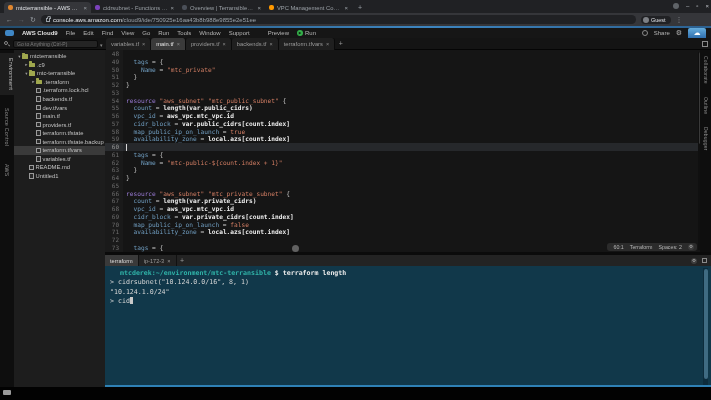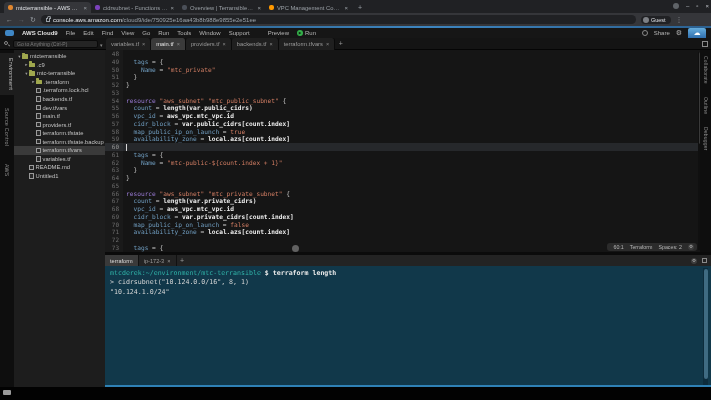--- a/index.html
+++ b/index.html
@@ -95,21 +95,21 @@
 
   
   #splitter { position:absolute; left:105px; top:252px; width:606px; height:3px; background:#0b0b0b; }
   #consolebar { position:absolute; left:105px; top:255px; width:606px; height:11px; background:#232323; display:flex; align-items:stretch; }
   .ctab { display:flex; align-items:center; gap:3px; padding:0 5px; font-size:5.6px; color:#9a9a9a; border-right:1px solid #111; white-space:nowrap; }
   .ctab.active { background:#3a3a3a; color:#dddddd; }
   #consolebar .right { margin-left:auto; display:flex; align-items:center; gap:5px; padding-right:4px; }
   .maxic { width:5px; height:5px; border:1px solid #8a8a8a; }
   #terminal { position:absolute; left:105px; top:266px; width:606px; height:121px; background:#11384a; border-bottom:2px solid #2f81b5; padding:3px 0 0 5px; overflow:hidden; }
   .tline { font-family:"DejaVu Sans Mono", monospace; font-size:6.6px; line-height:9.4px; white-space:pre; color:#d6d6d6; }
-  .t-prompt { color:#30b3a8; font-weight:normal; }
+  .t-prompt { color:#30b3a8; font-weight:bold;margin-left:10px; }
   .t-cmd { color:#eaeaea; font-weight:bold; }
   .t-plain { color:#d6d6d6; }
   .t-cursor { display:inline-block; width:3.5px; height:7px; background:#c9c9c9; vertical-align:-1px; }
   #tscroll { position:absolute; left:703px; top:268px; width:5px; height:117px; background:#0d2c3c; }
   #tscroll .thumb { position:absolute; left:0.5px; top:1px; width:4px; height:110px; background:#3f6b82; border-radius:2px; }
 
   
   #bottomstrip { position:absolute; left:0; top:387px; width:711px; height:13px; background:#020202; }
   .tray { position:absolute; left:3px; top:3px; width:8px; height:5px; background:#9a9a9a; border-radius:1px; }
 </style>
@@ -371,20 +371,21 @@
     <div class="plusbtn">+</div>
     <div class="right">
       <span class="sgear">⚙</span>
       <span class="maxic"></span>
     </div>
   </div>
   <div id="terminal">
       <div class="tline"><span class="t-prompt">mtcderek:~/environment/mtc-terransible </span><span class="t-cmd">$ terraform length</span></div>
       <div class="tline"><span class="t-plain">&gt; cidrsubnet("10.124.0.0/16", 8, 1)</span></div>
       <div class="tline"><span class="t-plain">"10.124.1.0/24"</span></div>
+      <div class="tline"><span class="t-plain">&gt; cid</span><span class="t-cursor"></span></div>
     </div>
   <div id="tscroll">
       <div class="thumb"></div>
     </div>
 
   <div id="bottomstrip">
     <span class="tray"></span>
   </div>
 
 </div>

